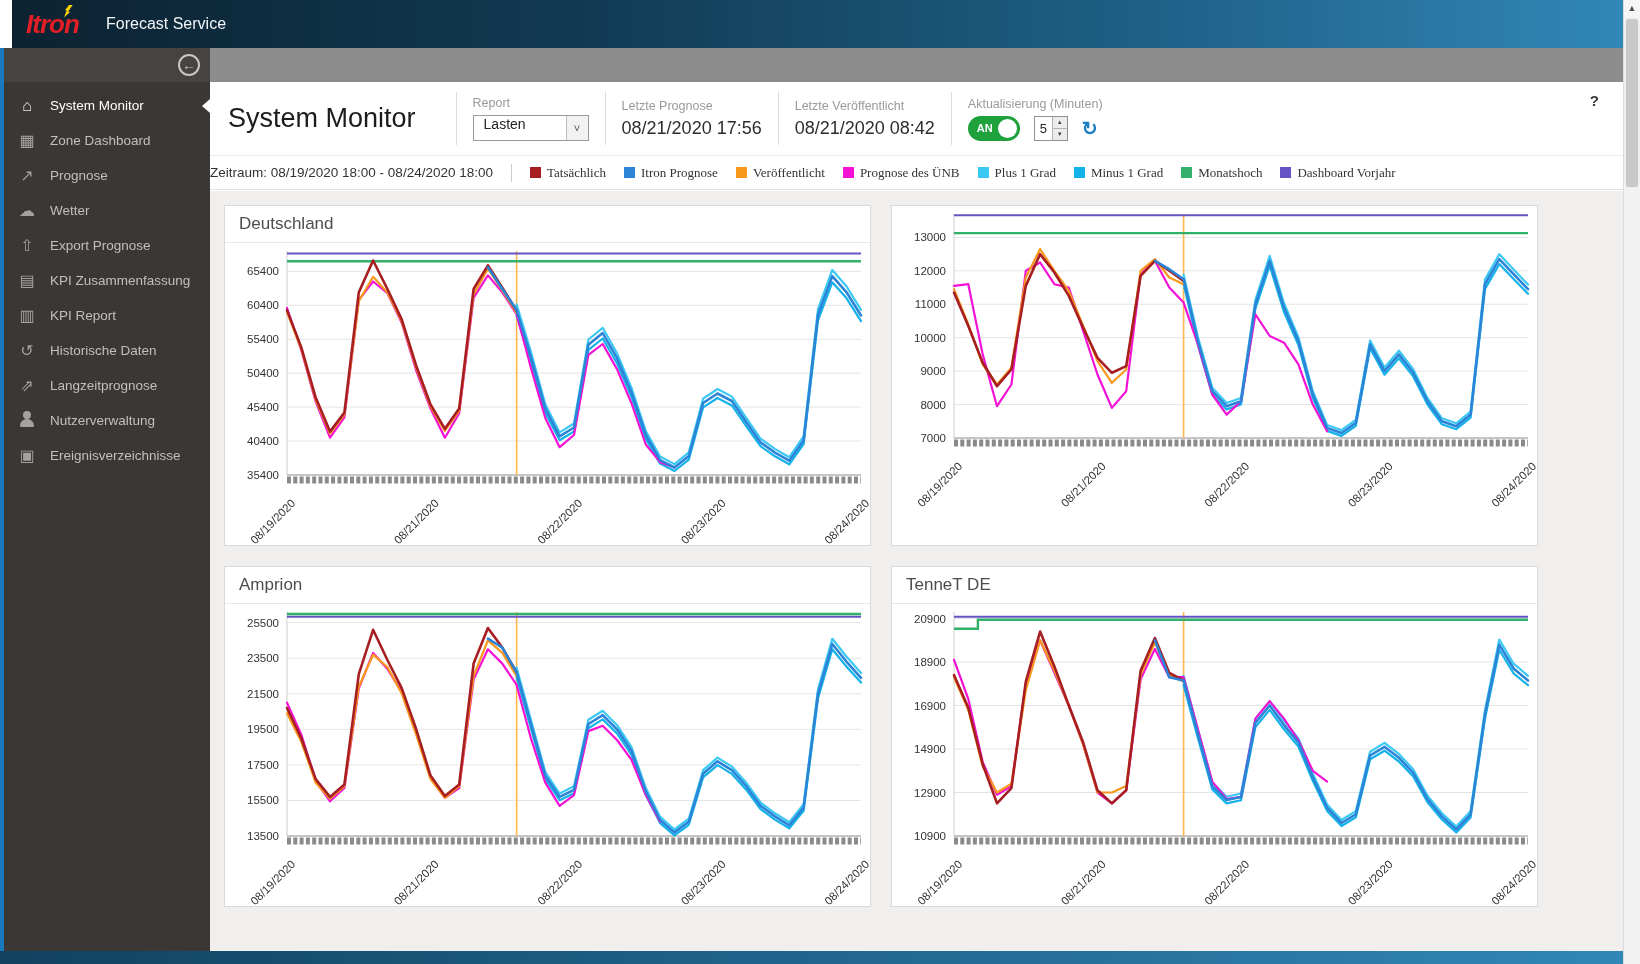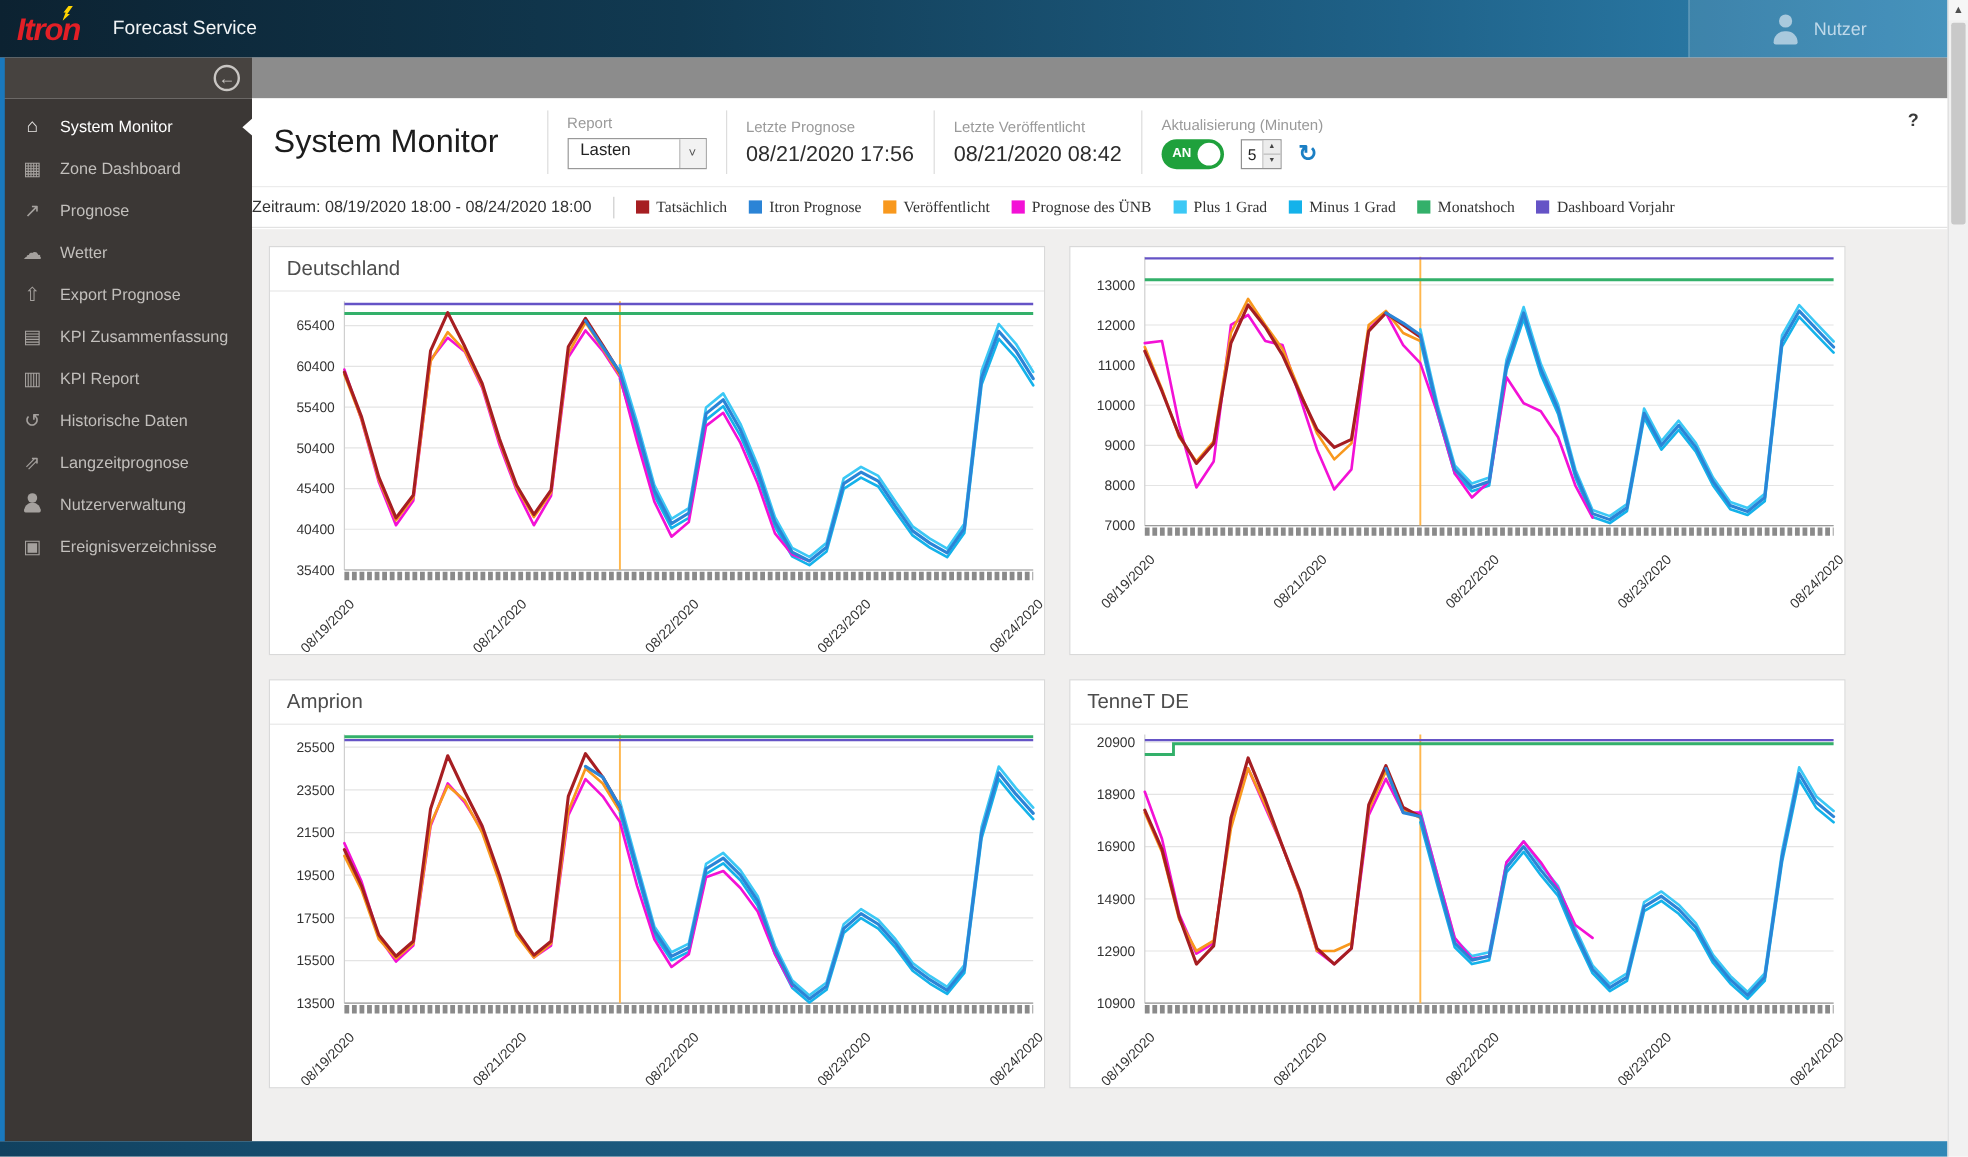--- a/index.html
+++ b/index.html
@@ -1,21 +1,21 @@
 <!DOCTYPE html>
 <html><head>
 <meta charset="utf-8">
 <style>
   * { margin:0; padding:0; box-sizing:border-box; }
   html,body { width:1640px; height:964px; overflow:hidden; }
   body { font-family:"Liberation Sans", sans-serif; background:#fff; }
   .app { position:relative; width:1640px; height:964px; overflow:hidden; }
 
   
-  .topbar { position:absolute; left:0; top:0; right:17px; height:48px;
+  .topbar { position:absolute; left:12px; top:0; right:17px; height:48px;
     background:linear-gradient(90deg,#0c2231 0%,#113a52 35%,#1f6289 72%,#3187b6 100%);
     display:flex; align-items:center; }
   .logo-wrap { position:relative; margin-left:14px; width:64px; }
   .logo { color:#e31f26; font-weight:bold; font-style:italic; font-size:26px; letter-spacing:-1px; }
   .bolt { position:absolute; left:38px; top:-4px; width:9px; height:13px; background:#ffd400;
     clip-path:polygon(60% 0, 100% 0, 45% 55%, 70% 55%, 0 100%, 30% 45%, 10% 45%); }
   .app-title { color:#f2f5f7; font-size:16px; margin-left:16px; }
   .user-area { margin-left:auto; height:48px; width:216px; display:flex; align-items:center; justify-content:center;
     gap:10px; background:rgba(255,255,255,0.10); border-left:1px solid rgba(255,255,255,0.25); color:#bfd9ea; font-size:15px; }
   .person { position:relative; width:26px; height:26px; display:inline-block; }
@@ -102,24 +102,20 @@
 <body>
 
 <div class="app">
 
   <div class="topbar">
     <div class="logo-wrap">
       <span class="logo">Itron</span>
       <span class="bolt"></span>
     </div>
     <span class="app-title">Forecast Service</span>
-    <div class="user-area">
-      <span class="person"></span>
-      <span>Nutzer</span>
-    </div>
   </div>
 
   <div class="collapse-strip">
     <div class="collapse-btn">←</div>
   </div>
   <div class="gray-strip"></div>
 
   <div class="blue-edge"></div>
   <nav class="sidebar" id="sidebar">
       <div class="side-item active">

